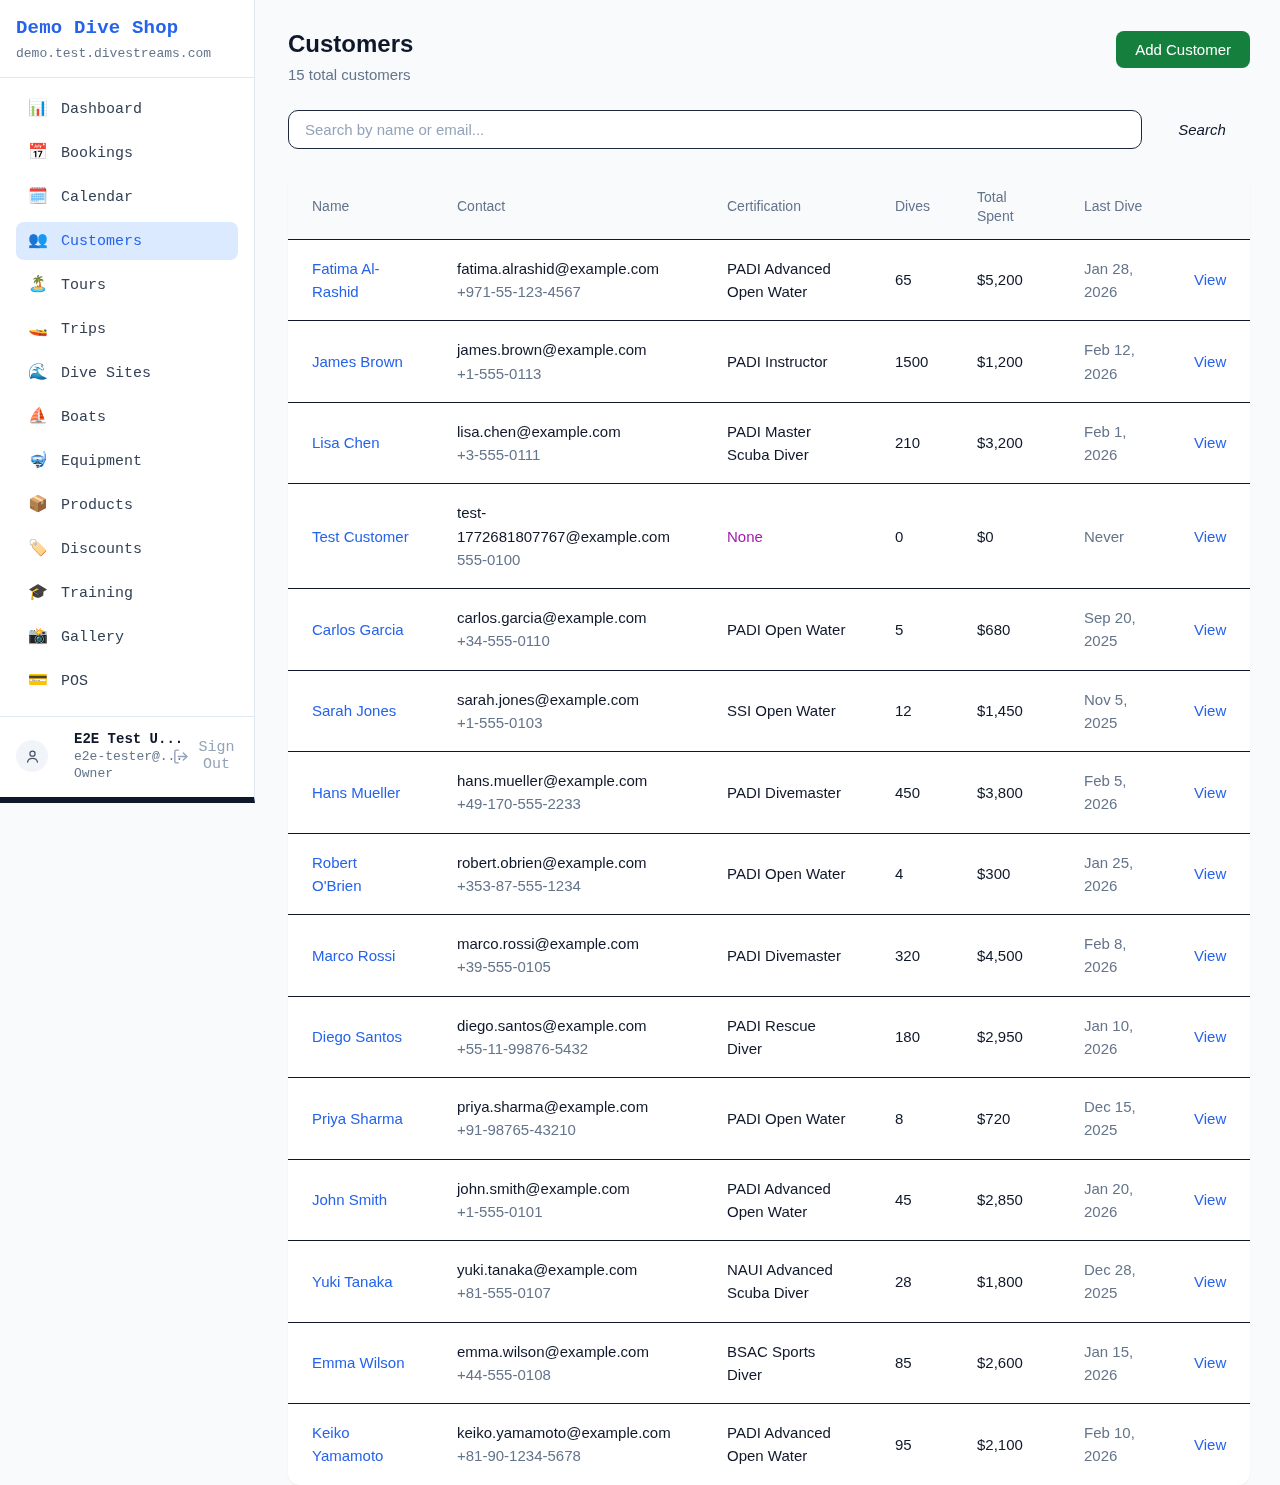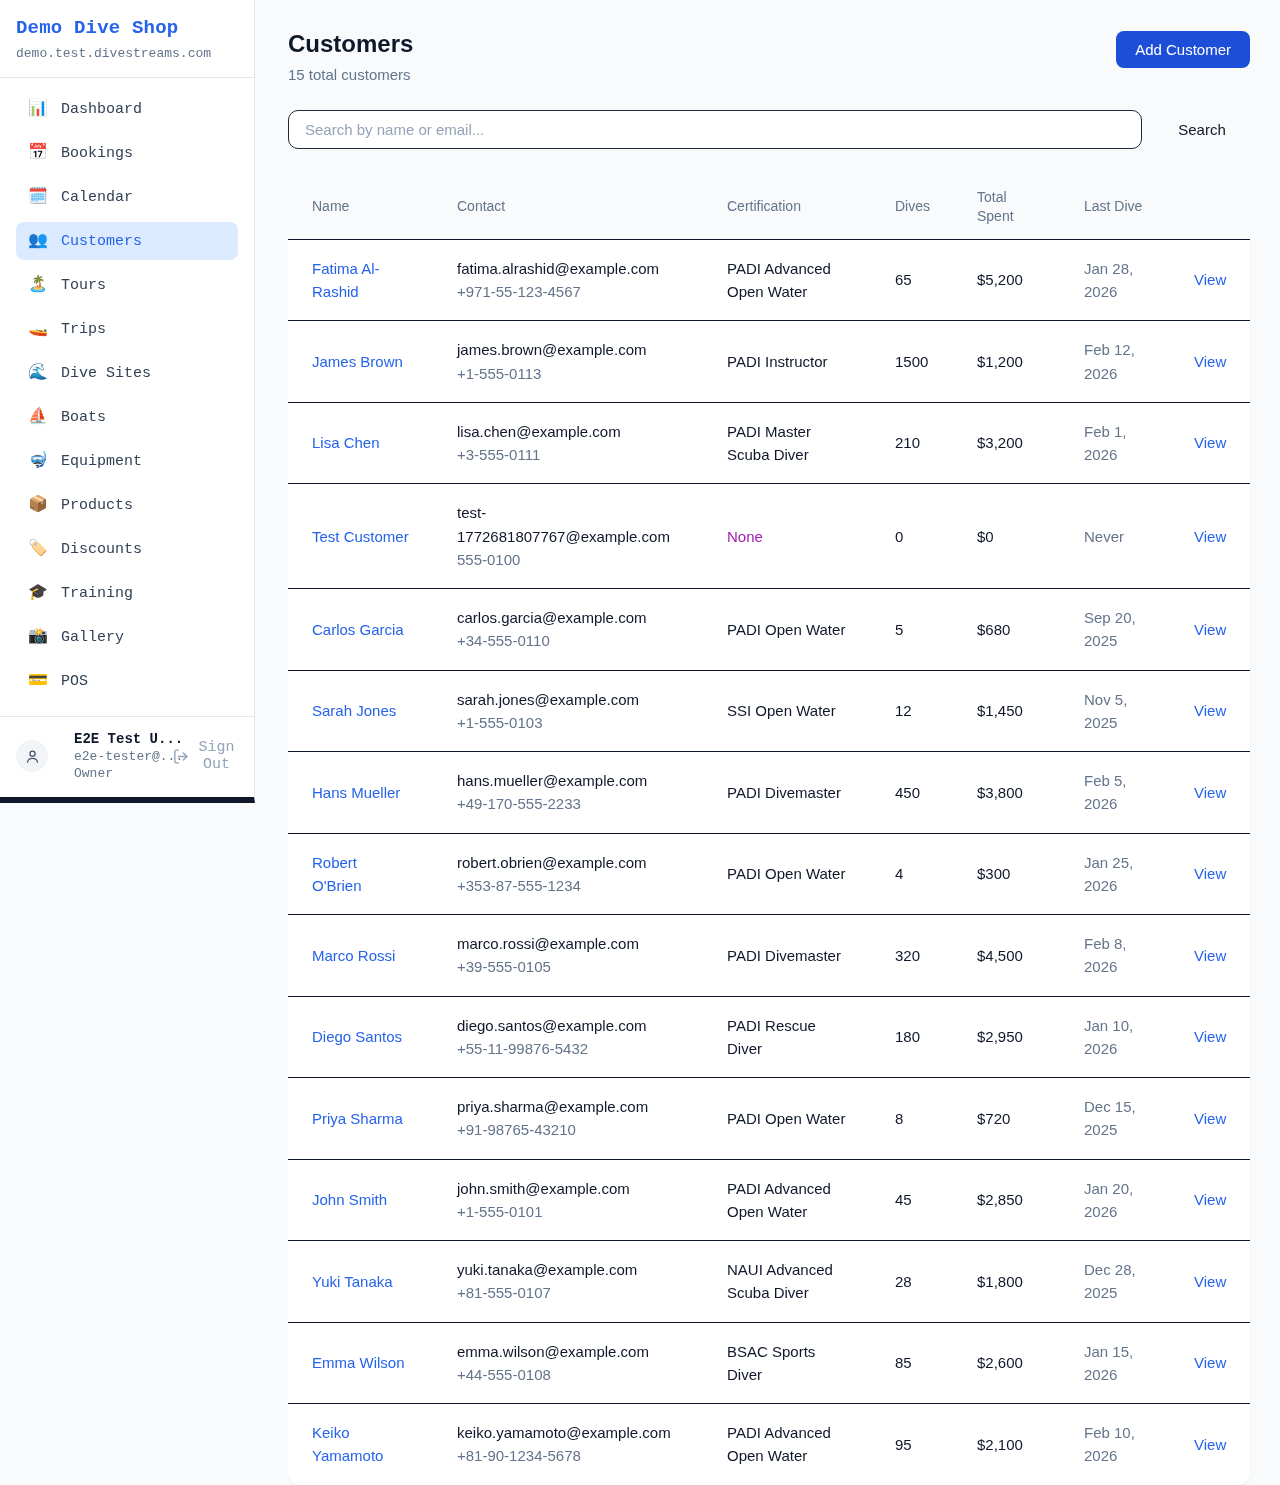--- a/index.html
+++ b/index.html
@@ -49,35 +49,35 @@
     background: none; border: none; color: #94a3b8; font-size: 15px;
     font-family: inherit; cursor: pointer; padding: 0;
   }
 
   
   .main { flex: 1 1 auto; padding: 30px 30px 24px 33px; min-width: 0; }
   .page-header { display: flex; align-items: flex-start; justify-content: space-between; }
   .page-title { font-size: 24px; font-weight: 700; color: #0f172a; }
   .page-subtitle { font-size: 15px; color: #64748b; margin-top: 8px; }
   .add-btn {
-    background: #1d4ed8; color: #ffffff; border: none; border-radius: 8px;
+    background: #15803d; color: #ffffff; border: none; border-radius: 8px;
     font-size: 15px; font-weight: 500; font-family: inherit;
     padding: 10px 19px; cursor: pointer; margin-top: 1px;
   }
   .search-row { display: flex; align-items: center; margin-top: 27px; }
   .search-input {
     flex: 1 1 auto; height: 39px;
     border: 1.5px solid #1e293b; border-radius: 10px; background: #ffffff;
     padding: 0 16px; font-size: 15px; font-family: Liberation Sans, sans-serif; color: #0f172a; outline: none;
   }
   .search-input::placeholder { color: #94a3b8; }
   .search-btn {
     background: none; border: none; color: #0f172a; font-size: 15px;
     font-family: inherit; padding: 0 0 0 0; margin: 0 14px 0 26px;
-    cursor: pointer; width: 68px; text-align: center;
+    cursor: pointer; width: 68px; text-align: center; font-style: italic;
   }
 
   
   .table-card {
     margin-top: 26px; background: #ffffff; border-radius: 12px;
     overflow: hidden; box-shadow: 0 1px 2px rgba(15,23,42,.06);
   }
   table { width: 100%; border-collapse: collapse; table-layout: fixed; }
   thead th {
     background: #f8fafc; text-align: left;

